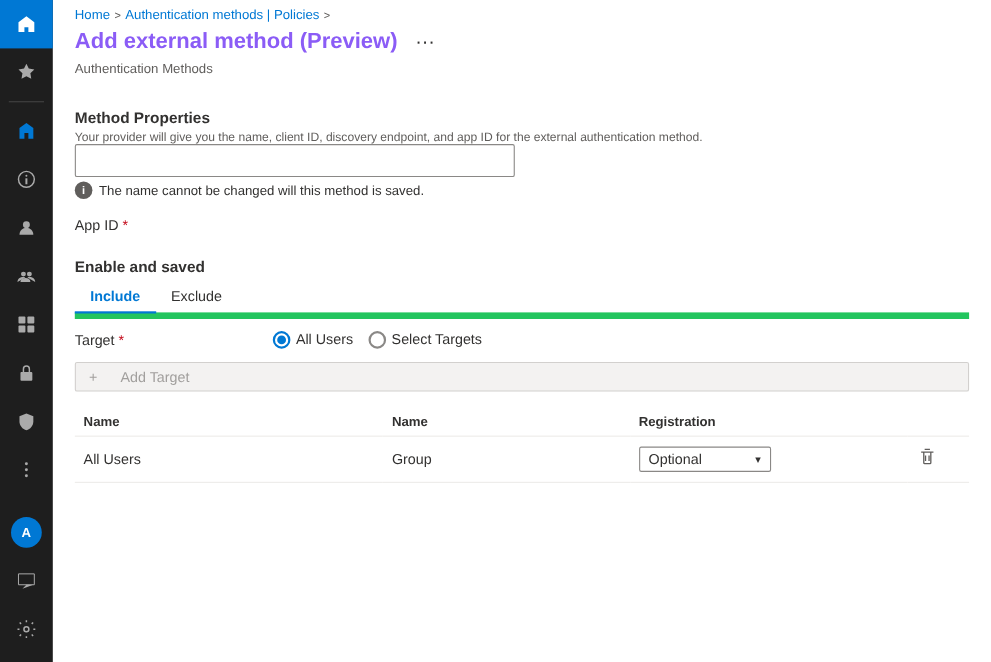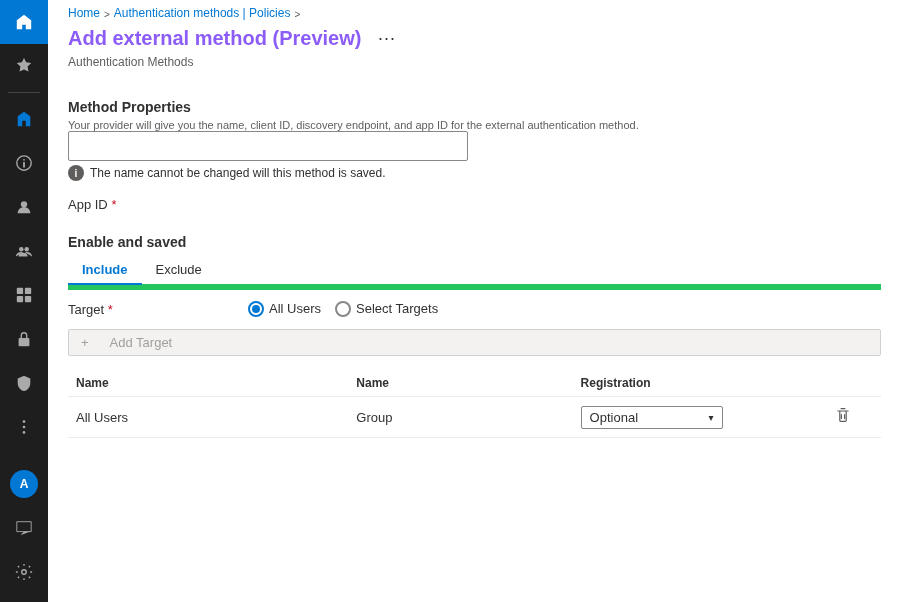--- a/index.html
+++ b/index.html
@@ -276,21 +276,21 @@
     .col-del { width: 40px; }
 
     
     .reg-select {
       display: flex; align-items: center;
       border: 1px solid #8a8886;
       border-radius: 2px;
       background: #fff;
       padding: 3px 8px;
       font-size: 13px;
-      width: 142px;
+      width: 120px;
       justify-content: space-between;
       cursor: pointer;
     }
     .reg-select-text { color: #323130; }
     .reg-select-arrow { color: #323130; font-size: 10px; }
 
     
     .del-btn {
       background: none; border: none; cursor: pointer;
       color: #605e5c; font-size: 16px; padding: 2px;

